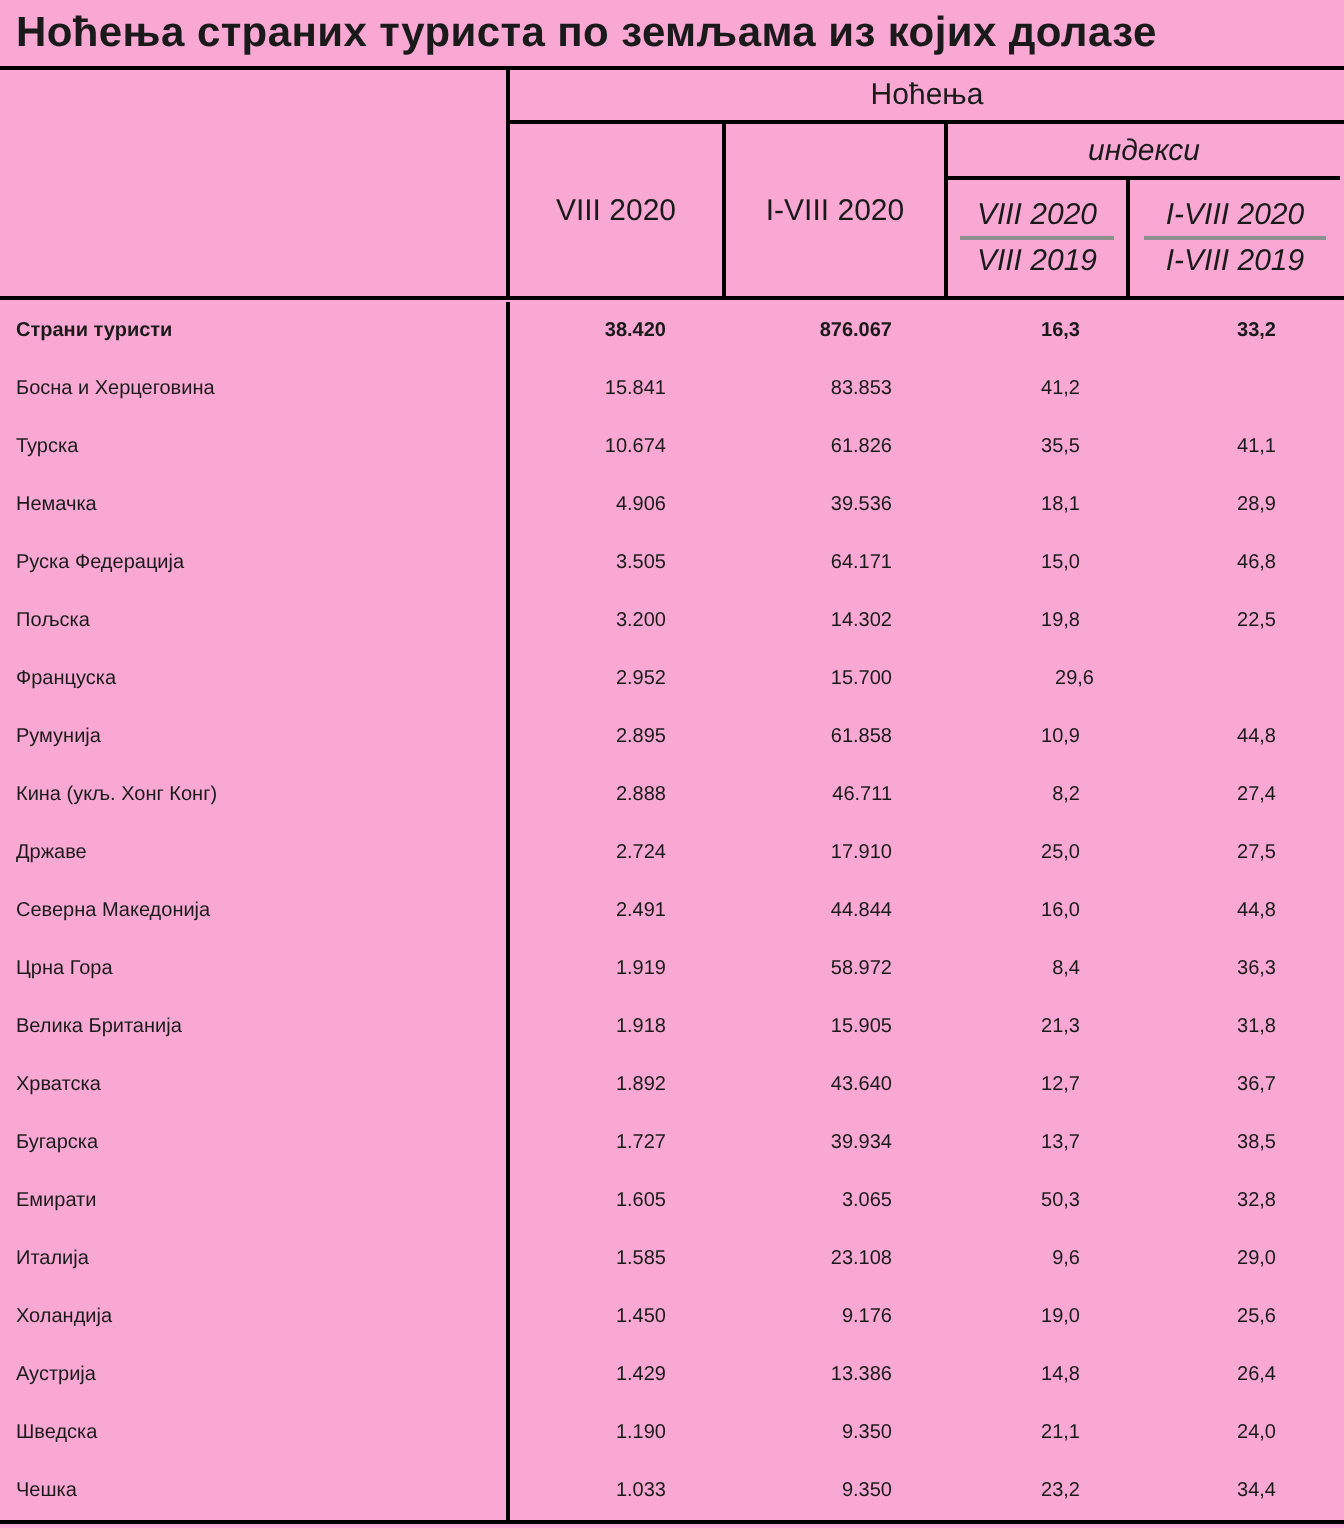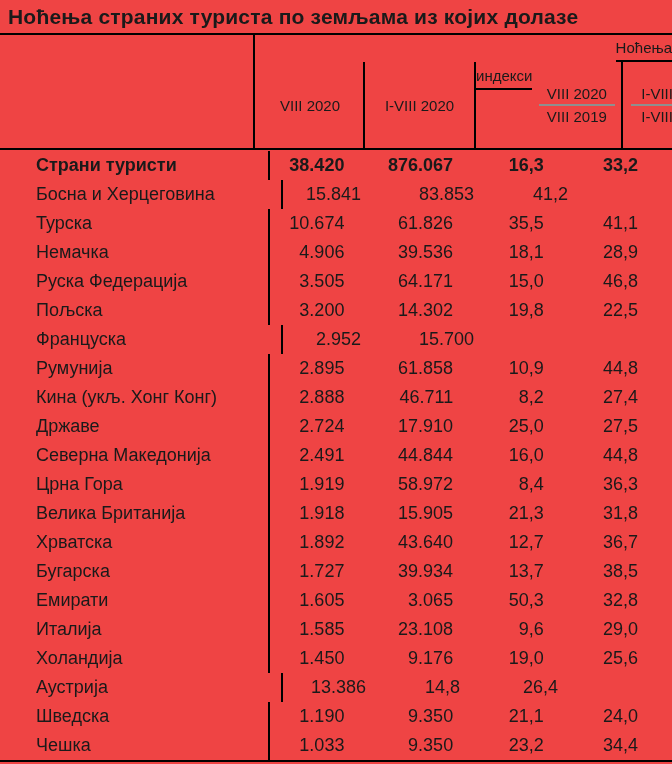--- a/index.html
+++ b/index.html
@@ -1,60 +1,60 @@
 <!DOCTYPE html>
 <html><head>
 <meta charset="utf-8">
 <style>
   html, body { margin: 0; padding: 0; background: #ffffff; }
   * { box-sizing: border-box; }
   .page {
-    width: 672px; height: 764px; background: #ef4444;
+    width: 672px; height: 764px; background: #f9a8d4;
     font-family: "Liberation Sans", sans-serif;
     color: #1a1a1a; overflow: hidden;
   }
   .title {
     height: 33px; padding: 5px 0 0 8px;
     font-size: 21px; font-weight: bold; letter-spacing: 0.2px;
     white-space: nowrap;
   }
   .table { border-top: 2px solid #000; border-bottom: 2px solid #000; }
   
   .thead { display: flex; border-bottom: 2px solid #000; height: 115px; }
   .stub-cell { width: 255px; border-right: 2px solid #000; }
-  .head-right { width: 417px; display: flex; flex-direction: column; align-items: flex-end; }
+  .head-right { width: 417px; display: flex; flex-direction: column; }
   .group-row {
     height: 27px; border-bottom: 2px solid #000;
     display: flex; align-items: center; justify-content: center;
     font-size: 15px;
   }
   .sub-row { flex: 1; display: flex; }
   .col-head {
     display: flex; align-items: center; justify-content: center;
     font-size: 15px;
   }
   .col-monthly { width: 108px; border-right: 2px solid #000; }
   .col-cumulative { width: 111px; border-right: 2px solid #000; }
-  .col-indices { width: 196px; display: flex; flex-direction: row; }
+  .col-indices { width: 196px; display: flex; flex-direction: column; font-style: italic; }
   .indices-label {
     height: 28px; border-bottom: 2px solid #000;
     display: flex; align-items: center; justify-content: center;
     font-size: 15px;
   }
   .frac-row { flex: 1; display: flex; }
   .frac {
     display: flex; flex-direction: column; align-items: center; justify-content: center;
     font-size: 15px; line-height: 17px;
   }
   .frac-1 { width: 91px; border-right: 2px solid #000; }
   .frac-2 { width: 105px; }
   .frac-bar { height: 2px; width: 86%; background: #8f8f8f; margin: 2px 0; }
   
   .tbody { padding-top: 1px; }
-  .trow { display: flex; height: 29px; font-size: 18px; padding-left: 28px; }
+  .trow { display: flex; height: 29px; font-size: 10px; }
   .trow.bold { font-weight: bold; }
   .cell { display: flex; align-items: center; height: 100%; }
   .country-cell { width: 255px; border-right: 2px solid #000; padding-left: 8px; }
   .num { justify-content: flex-end; font-variant-numeric: tabular-nums; }
   .num.c2 { width: 108px; padding-right: 30px; }
   .num.c3 { width: 111px; padding-right: 28px; }
   .num.c4 { width: 91px;  padding-right: 25px; }
   .num.c5 { width: 107px; padding-right: 34px; }
 </style>
 </head>
@@ -129,20 +129,21 @@
           <div class="cell country-cell">Пољска</div>
           <div class="cell num c2">3.200</div>
           <div class="cell num c3">14.302</div>
           <div class="cell num c4">19,8</div>
           <div class="cell num c5">22,5</div>
         </div>
         <div class="trow">
           <div class="cell country-cell">Француска</div>
           <div class="cell num c2">2.952</div>
           <div class="cell num c3">15.700</div>
+          <div class="cell num c5">29,6</div>
         </div>
         <div class="trow">
           <div class="cell country-cell">Румунија</div>
           <div class="cell num c2">2.895</div>
           <div class="cell num c3">61.858</div>
           <div class="cell num c4">10,9</div>
           <div class="cell num c5">44,8</div>
         </div>
         <div class="trow">
           <div class="cell country-cell">Кина (укљ. Хонг Конг)</div>
@@ -209,20 +210,21 @@
         </div>
         <div class="trow">
           <div class="cell country-cell">Холандија</div>
           <div class="cell num c2">1.450</div>
           <div class="cell num c3">9.176</div>
           <div class="cell num c4">19,0</div>
           <div class="cell num c5">25,6</div>
         </div>
         <div class="trow">
           <div class="cell country-cell">Аустрија</div>
+          <div class="cell num c2">1.429</div>
           <div class="cell num c3">13.386</div>
           <div class="cell num c4">14,8</div>
           <div class="cell num c5">26,4</div>
         </div>
         <div class="trow">
           <div class="cell country-cell">Шведска</div>
           <div class="cell num c2">1.190</div>
           <div class="cell num c3">9.350</div>
           <div class="cell num c4">21,1</div>
           <div class="cell num c5">24,0</div>

